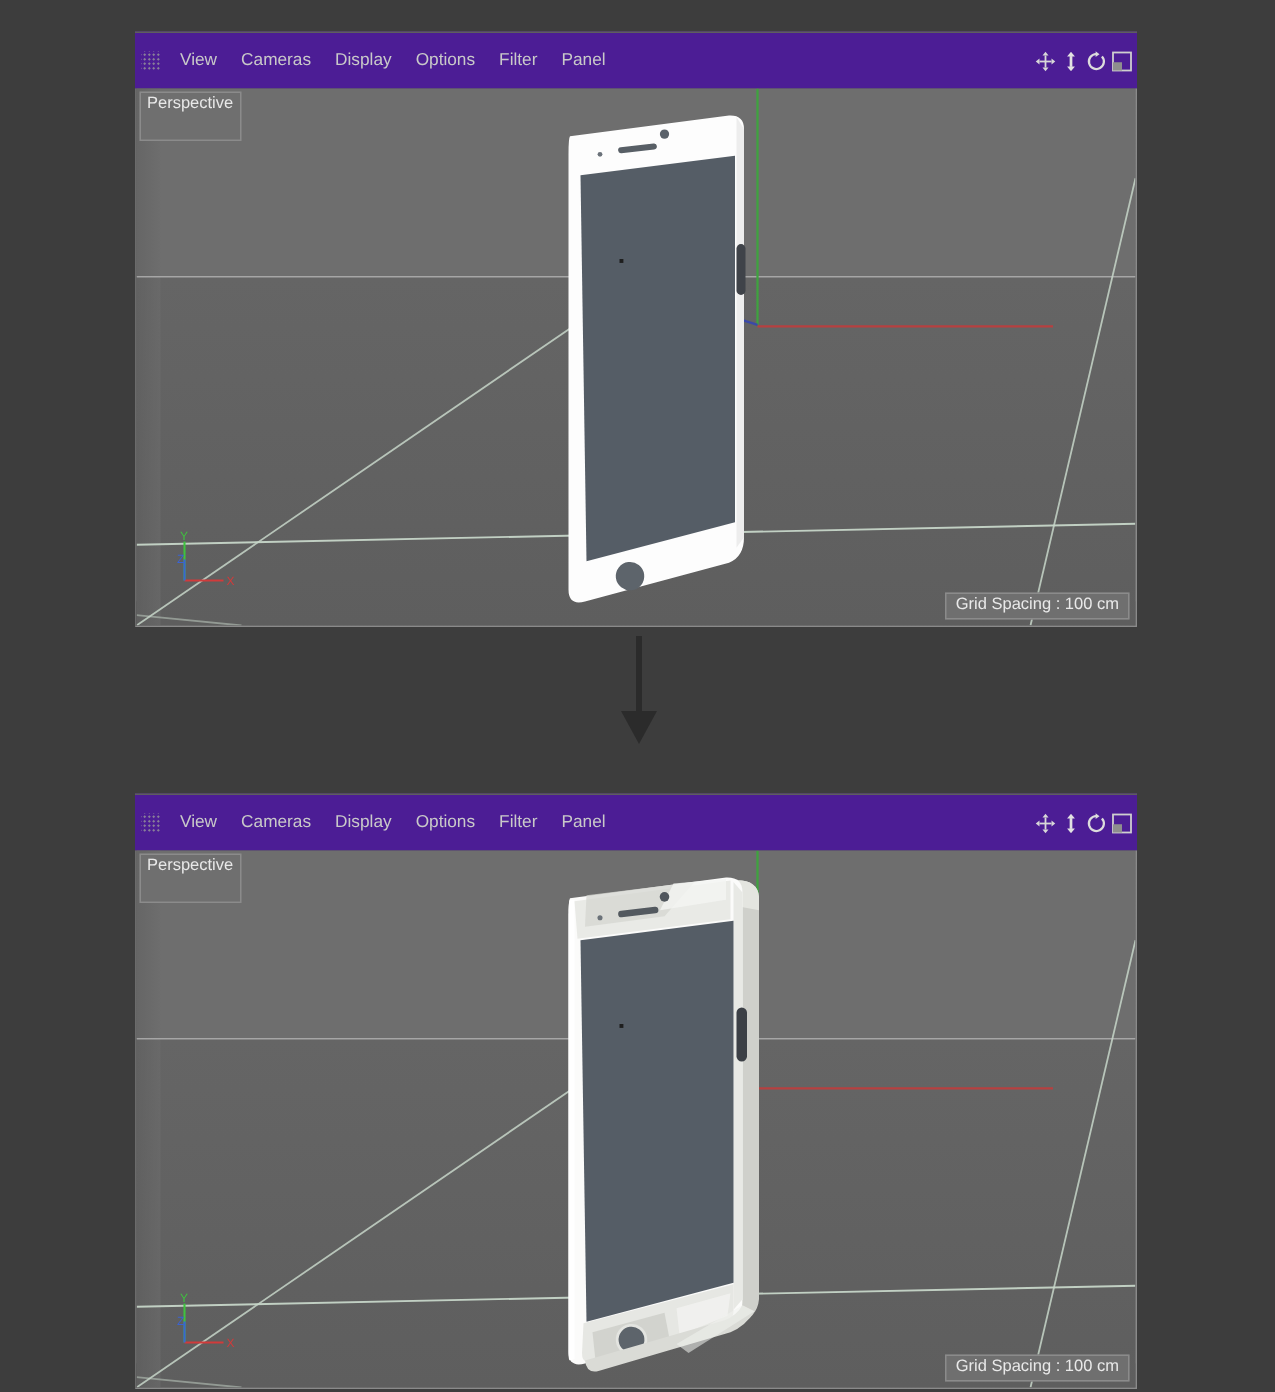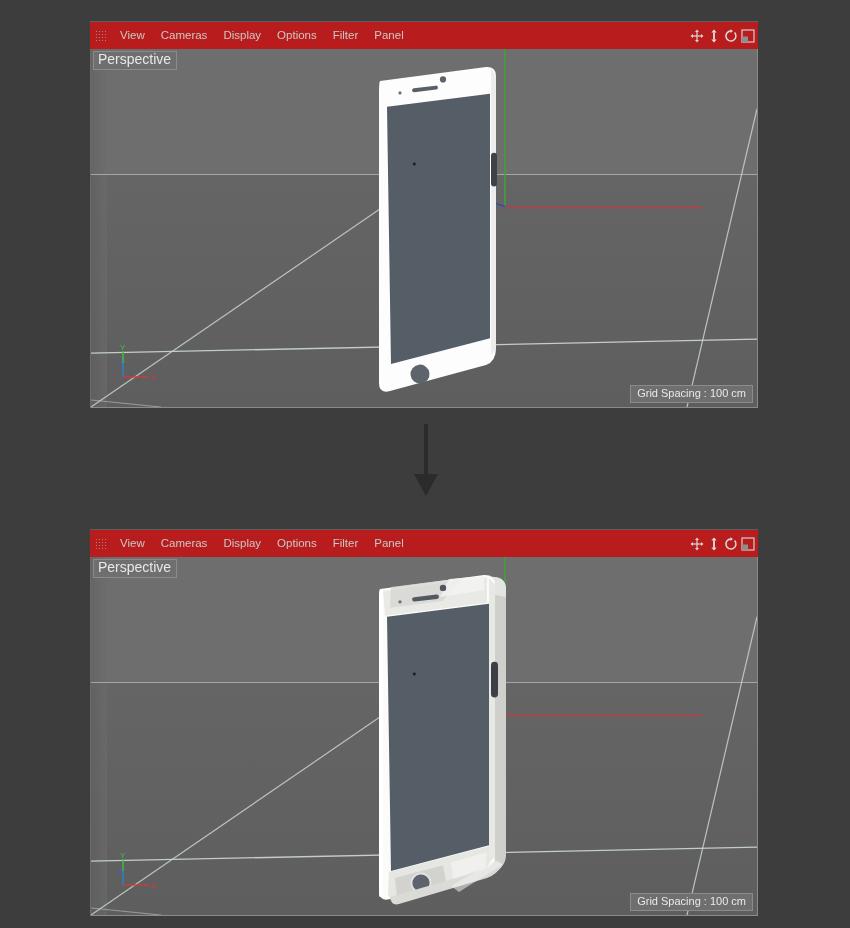--- a/index.html
+++ b/index.html
@@ -18,22 +18,22 @@
     width:668px;
     background:#555555;
     box-sizing:border-box;
   }
   #viewport-top{ top:21px; height:380px; }
   #viewport-bottom{ top:529px; height:380px; }
 
   
   .menubar{
     position:relative;
-    height:28px;
-    background:#b91c1c;
+    height:38px;
+    background:#4c1d95;
     border-top:1px solid #5e5e5e;
     display:flex;
     align-items:center;
     box-sizing:border-box;
   }
   .grip{
     width:13px;height:13px;
     margin-left:4px;margin-right:5px;
     background-image:
       radial-gradient(circle, #9a9a9a 0.6px, transparent 0.7px);
@@ -90,22 +90,22 @@
 
   
   .grid-svg{position:absolute;left:0;top:0;width:100%;height:100%;}
 
   
   .persp-label{
     position:absolute;left:2px;top:2px;
     background:#6f6f6f;
     border:1px solid #8b8b8b;
     color:#e8e8e8;
-    font-size:14px;
-    padding:0px 5px 2px 4px;
+    font-size:11px;
+    padding:0px 5px 16px 4px;
     line-height:15px;
     z-index:5;
   }
 
   
   .grid-spacing{
     position:absolute;right:4px;bottom:4px;
     background:#6f6f6f;
     border:1px solid #8b8b8b;
     color:#e9e9e9;

